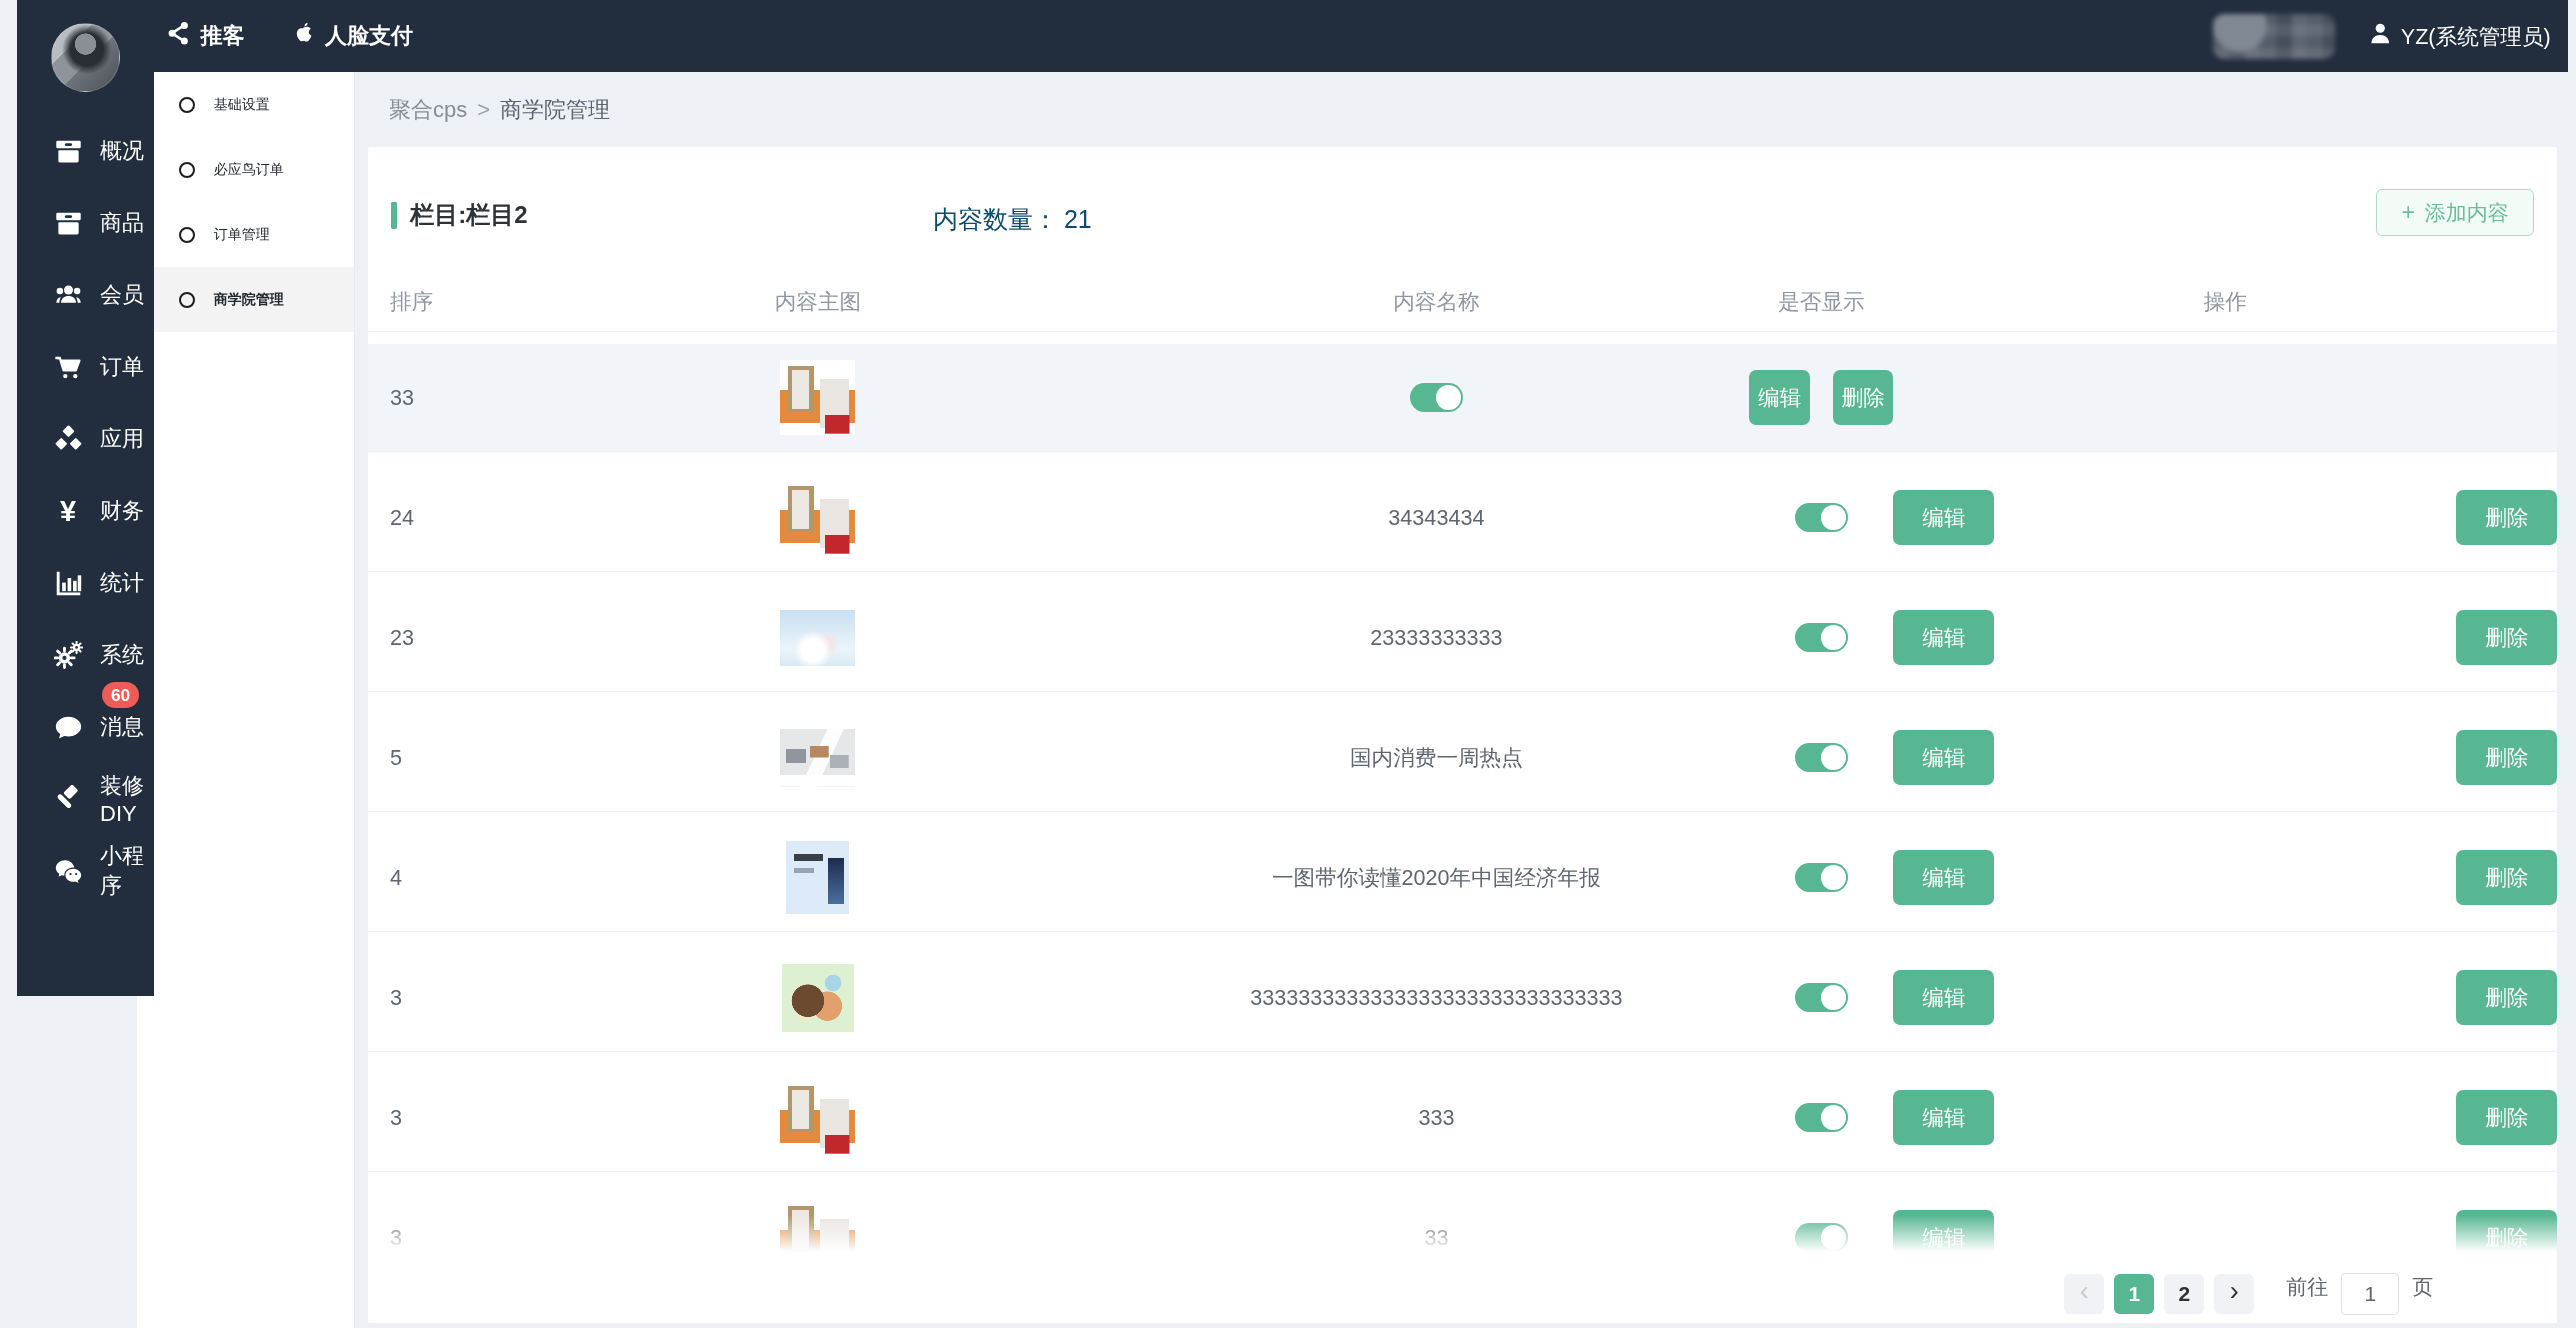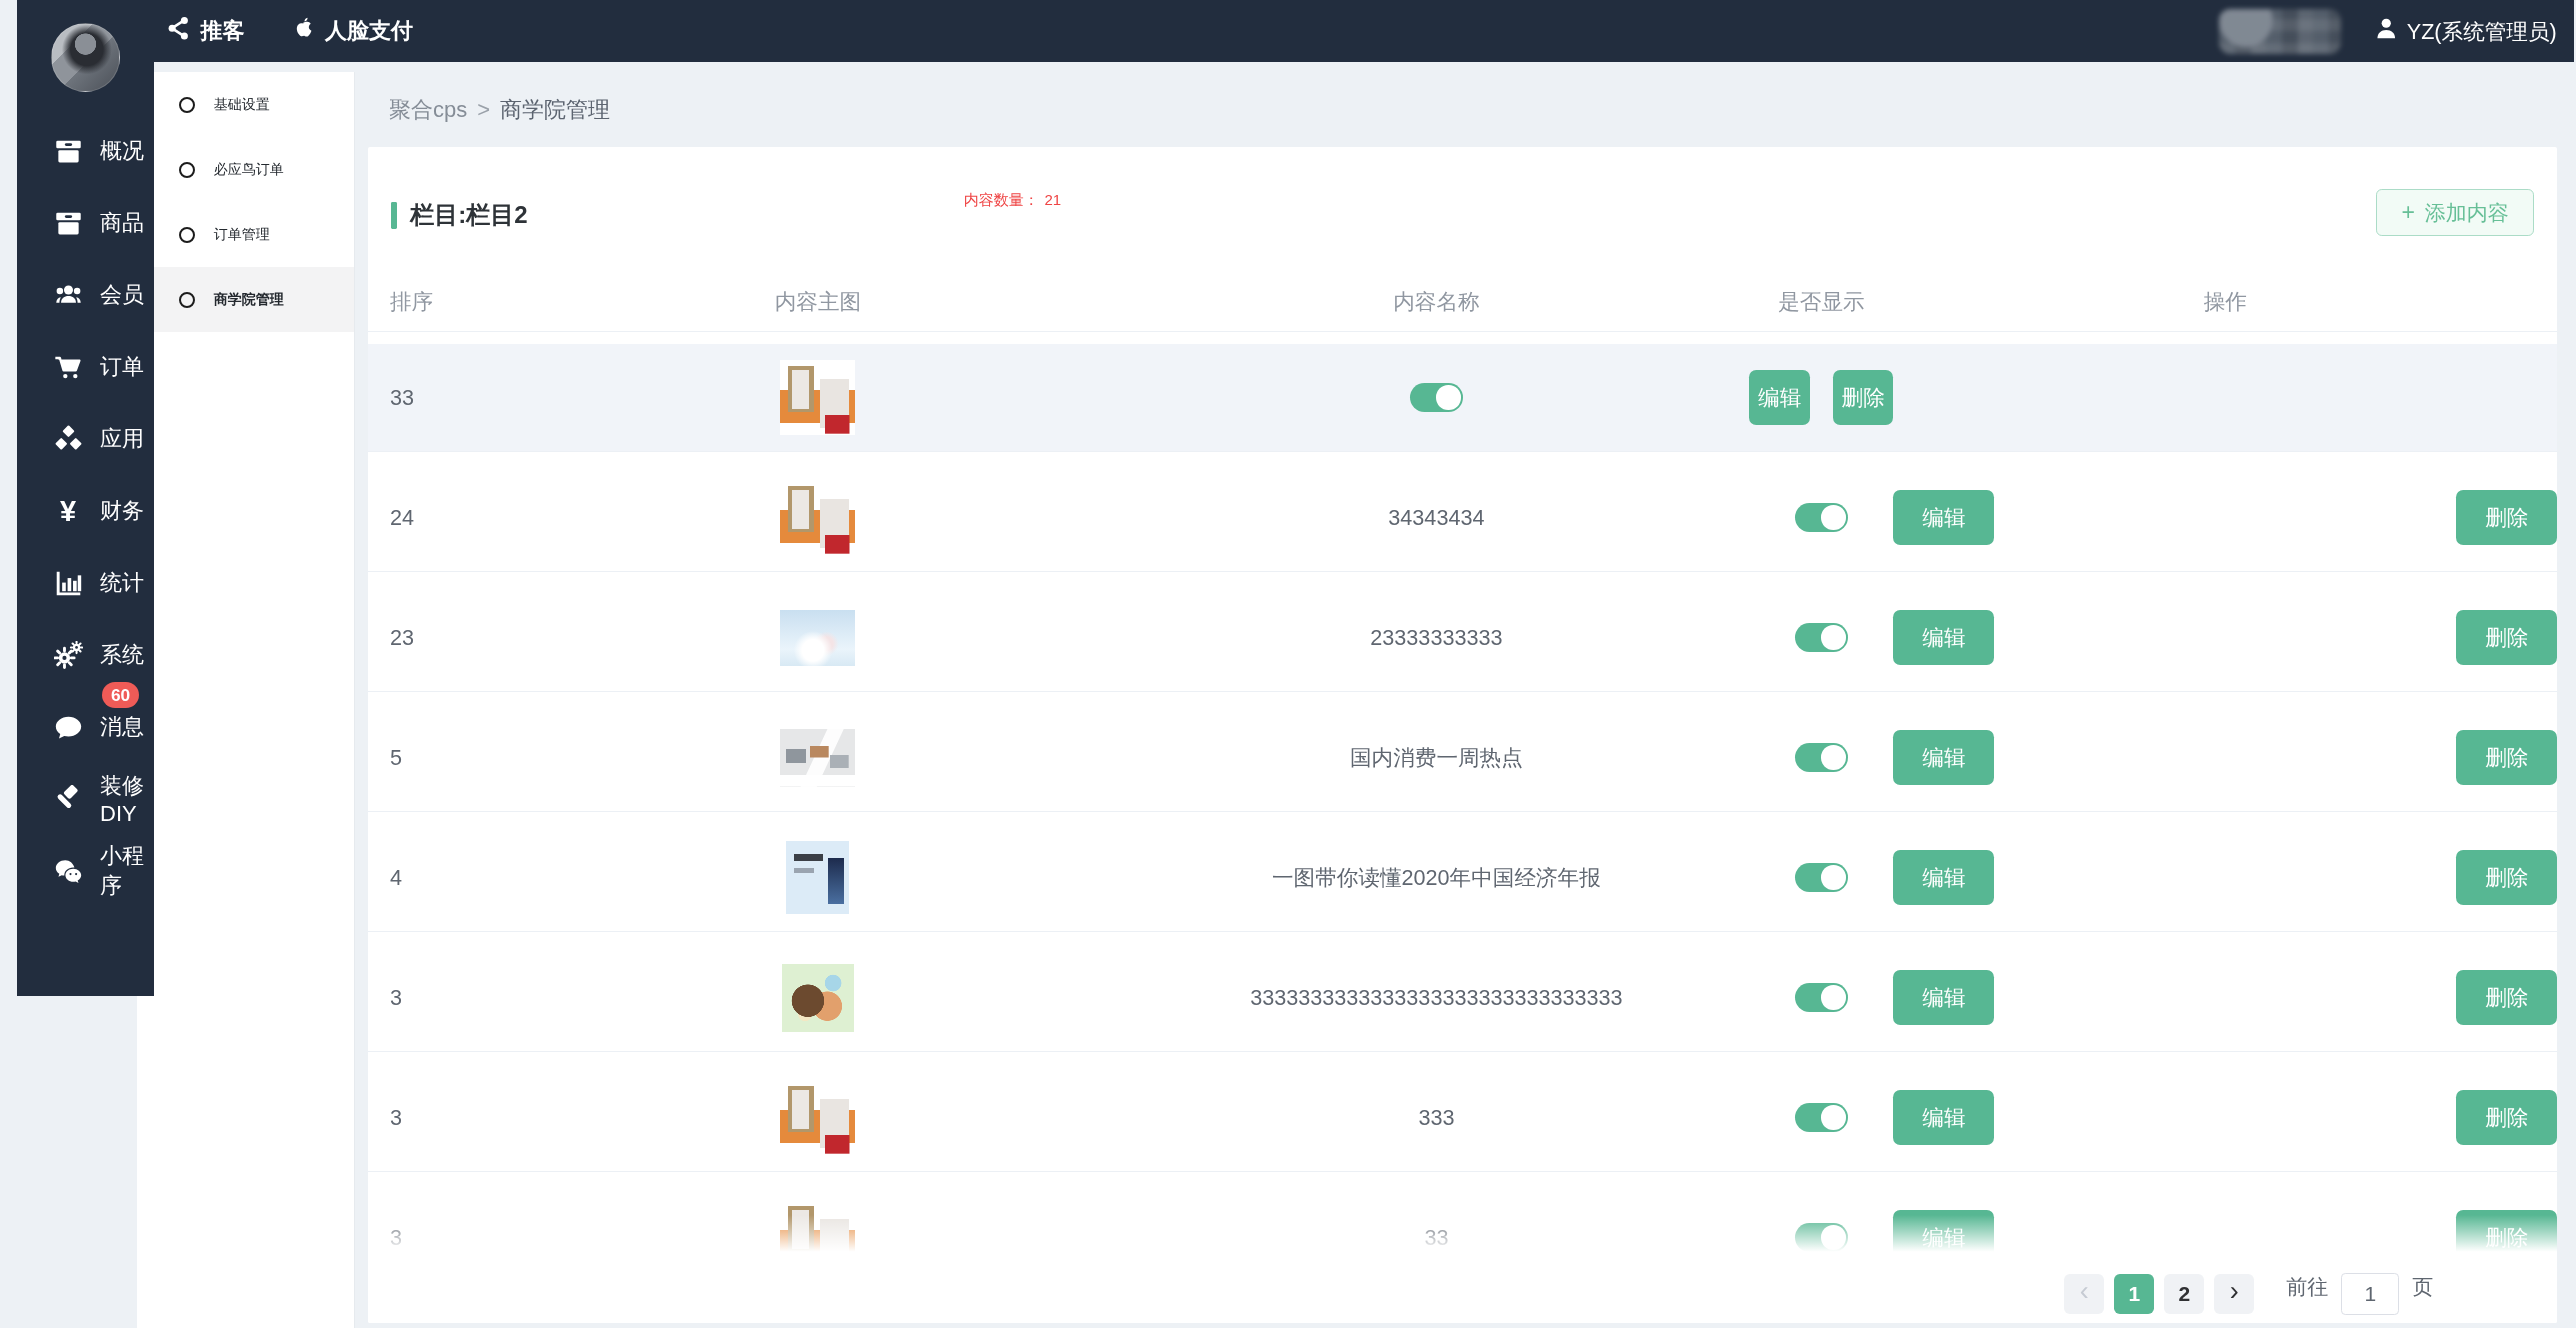--- a/index.html
+++ b/index.html
@@ -26,21 +26,21 @@
     border:1.4px solid rgba(255,255,255,.15);}
   .rail-list{position:absolute;left:0;top:115px;width:100%;}
   .rail-item{position:relative;height:72px;display:flex;align-items:center;padding-left:35px;color:#fff;font-size:22px;}
   .rail-item .ric{width:32px;height:29px;display:flex;align-items:center;justify-content:center;margin-right:16px;flex:none;}
   .rail-item .ric svg{width:29px;height:29px;fill:#fff;}
   .rail-item .yen{font-size:29px;font-weight:bold;color:#fff;line-height:1;}
   .rail-badge{position:absolute;left:85px;top:-8.6px;min-width:37px;height:26px;line-height:26px;border-radius:13px;
     background:var(--badge);color:#fff;font-size:17.3px;font-weight:bold;text-align:center;padding:0 7.2px;}
 
   
-  .topbar{position:absolute;left:137px;top:0;right:2px;height:62px;background:var(--navy);z-index:4;
+  .topbar{position:absolute;left:137px;top:0;right:8px;height:72px;background:var(--navy);z-index:4;
     display:flex;align-items:center;justify-content:space-between;padding:0 17.3px 0 29px;}
   .topbar-left{display:flex;align-items:center;gap:46px;}
   .topbar-item{display:flex;align-items:center;gap:10px;color:#fff;font-size:22px;font-weight:bold;}
   .topbar-item svg{width:24.5px;height:24.5px;fill:#fff;}
   .topbar-right{display:flex;align-items:center;gap:33px;}
   .blur-patch{width:122px;height:45px;border-radius:11.5px;opacity:.9;filter:blur(2.9px);
     background:radial-gradient(circle at 22% 25%,#8b939d 0 26%,transparent 27%),
       repeating-linear-gradient(0deg,rgba(255,255,255,.10) 0 11.5px,rgba(255,255,255,0) 11.5px 23px),
       repeating-linear-gradient(90deg,#5a6470 0 16px,#49525e 16px 32px,#636c77 32px 47px);}
   .user{display:flex;align-items:center;gap:8.6px;color:#fff;font-size:21.6px;}
@@ -57,21 +57,21 @@
   .content{position:absolute;left:354px;top:72px;right:0;bottom:0;background:var(--page-bg);}
   .breadcrumb{height:75px;display:flex;align-items:center;padding-left:35px;font-size:22px;color:#858d97;gap:10px;}
   .breadcrumb .crumb-last{color:#5c6470;}
   .breadcrumb .sep{color:#9aa1a9;}
 
   .card{position:absolute;left:14.4px;top:75px;right:18.7px;bottom:5.8px;background:#fff;border-radius:2px;overflow:hidden;}
 
   .card-head{position:relative;height:124px;}
   .panel-title{position:absolute;left:23px;top:52px;display:flex;align-items:center;font-size:24px;font-weight:bold;color:#2e3338;}
   .panel-title .tbar{width:5.8px;height:27px;background:var(--green);border-radius:1.4px;margin-right:13px;}
-  .count{position:absolute;left:644px;top:44px;transform:translateX(-50%);font-size:15px;color:#ef4444;}
+  .count{position:absolute;left:644px;top:56px;transform:translateX(-50%);font-size:25px;color:#0c4a6e;}
   .count b{font-weight:normal;margin-left:5.8px;}
   .add-btn{position:absolute;right:23px;top:42px;height:47px;padding:0 24.5px;border-radius:5.8px;
     background:#f2fbf6;border:0.7px solid #abdcc7;color:#67bf97;font-size:21px;display:flex;align-items:center;gap:10px;}
   .add-btn .plus{font-size:23px;line-height:1;}
 
   
   .grid{display:grid;grid-template-columns:144px 611px 626px 144px 1fr;align-items:center;}
   .thead{height:61px;border-bottom:0.7px solid var(--row-line);color:var(--txt-light);font-size:21.6px;}
   .thead .th{text-align:center;}
   .thead .th:first-child{text-align:left;padding-left:21.6px;}

